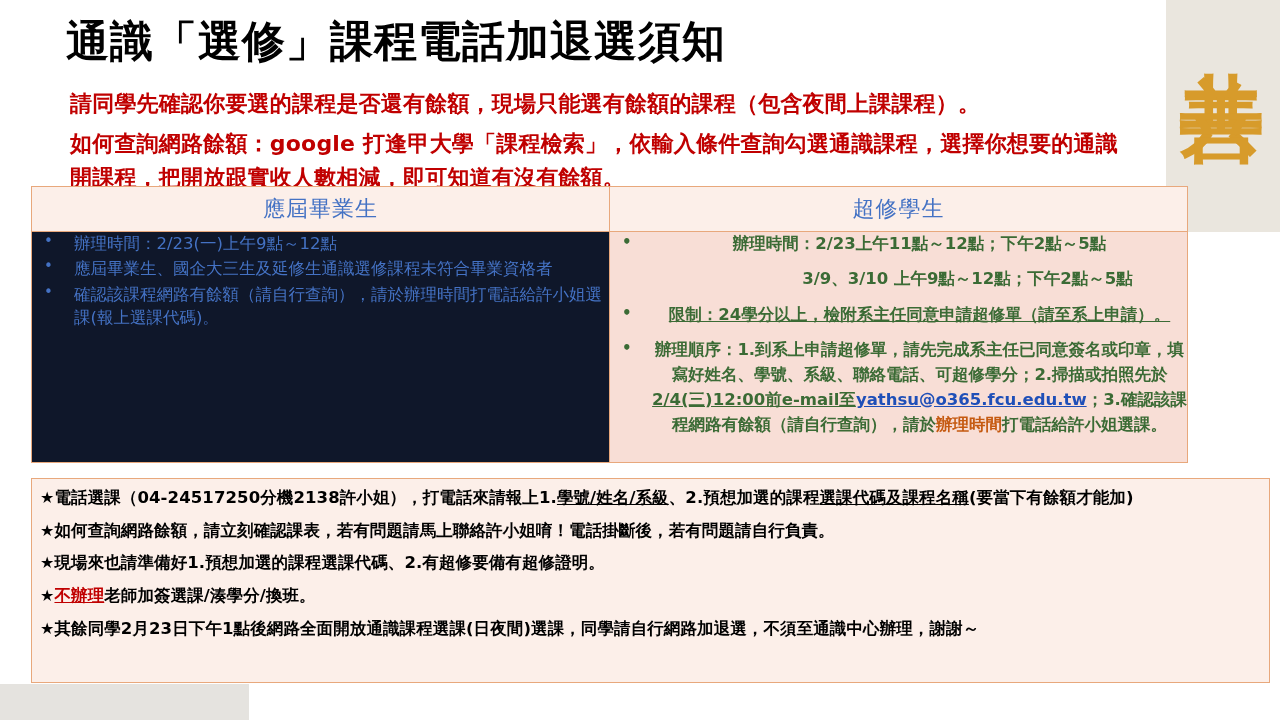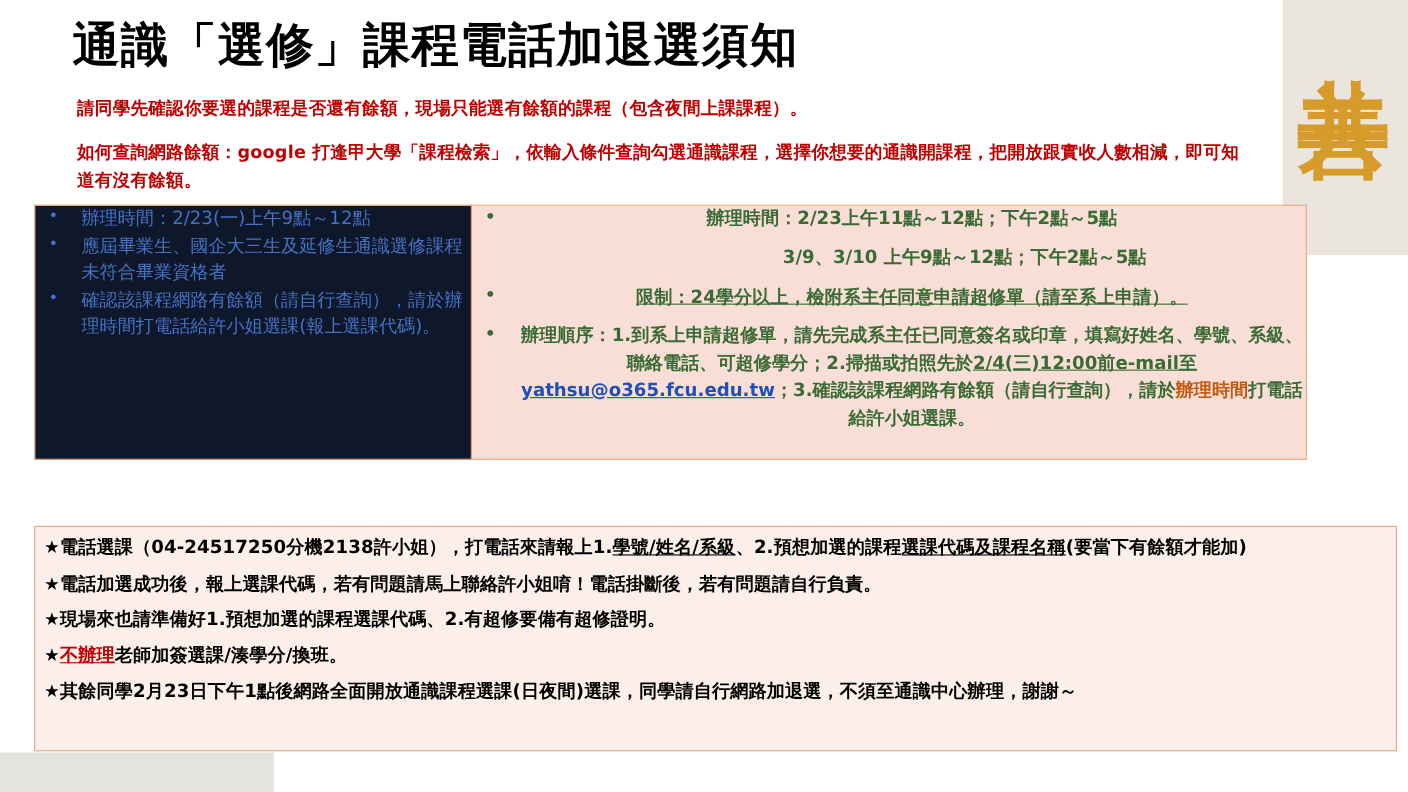--- a/index.html
+++ b/index.html
@@ -61,21 +61,21 @@
     font-weight: 700;
     color: #000000;
     letter-spacing: 1px;
     white-space: nowrap;
     line-height: 1.1;
   }
   .notice-line {
     position: absolute;
     color: #C00000;
     font-weight: 700;
-    font-size: 16px;
+    font-size: 22px;
     line-height: 1.55;
     letter-spacing: 0.2px;
   }
   #notice-1 { left: 70px; top: 87px; width: 1090px; }
   #notice-2 { left: 70px; top: 127px; width: 1060px; }
 
   
   #info-table {
     position: absolute;
     left: 31px;
@@ -195,20 +195,28 @@
 
 <div id="bottom-grey-band"></div>
 
 <div id="page-title">通識「選修」課程電話加退選須知</div>
 
 <div class="notice-line" id="notice-1">請同學先確認你要選的課程是否還有餘額，現場只能選有餘額的課程（包含夜間上課課程）。</div>
 <div class="notice-line" id="notice-2">如何查詢網路餘額：google 打逢甲大學「課程檢索」，依輸入條件查詢勾選通識課程，選擇你想要的通識開課程，把開放跟實收人數相減，即可知道有沒有餘額。</div>
 
 <table id="info-table">
   <tbody>
+      <tr>
+    <th>
+      <span class="col-head">應屆畢業生</span>
+    </th>
+    <th>
+      <span class="col-head">超修學生</span>
+    </th>
+  </tr>
   <tr>
     <td id="cell-left">
       <ul class="bullets">
         <li><span>辦理時間：2/23(一)上午9點～12點</span></li>
         <li><span>應屆畢業生、國企大三生及延修生通識選修課程未符合畢業資格者</span></li>
         <li><span>確認該課程網路有餘額（請自行查詢），請於辦理時間打電話給許小姐選課(報上選課代碼)。</span></li>
       </ul>
     </td>
     <td id="cell-right">
       <ul class="bullets">
@@ -226,21 +234,21 @@
     </td>
   </tr>
 </tbody>
   </table>
 
 <div id="notes-box">
   <p class="note-line">
     <span class="star">★</span><span>電話選課（04-24517250分機2138許小姐），打電話來請報上1.</span><span class="u">學號/姓名/系級</span><span>、2.預想加選的課程</span><span class="u">選課代碼及課程名稱</span><span>(要當下有餘額才能加)</span>
   </p>
   <p class="note-line">
-    <span class="star">★</span><span>電話加選成功後，報上選課代碼，若有問題請馬上聯絡許小姐唷！電話掛斷後，若有問題請自行負責。</span>
+    <span class="star">★</span><span>如何查詢網路餘額，請立刻確認課表，若有問題請馬上聯絡許小姐唷！電話掛斷後，若有問題請自行負責。</span>
   </p>
   <p class="note-line">
     <span class="star">★</span><span>現場來也請準備好1.預想加選的課程選課代碼、2.有超修要備有超修證明。</span>
   </p>
   <p class="note-line">
     <span class="star">★</span><span class="note-red-u">不辦理</span><span>老師加簽選課/湊學分/換班。</span>
   </p>
   <p class="note-line">
     <span class="star">★</span><span>其餘同學2月23日下午1點後網路全面開放通識課程選課(日夜間)選課，同學請自行網路加退選，不須至通識中心辦理，謝謝～</span>
   </p>

